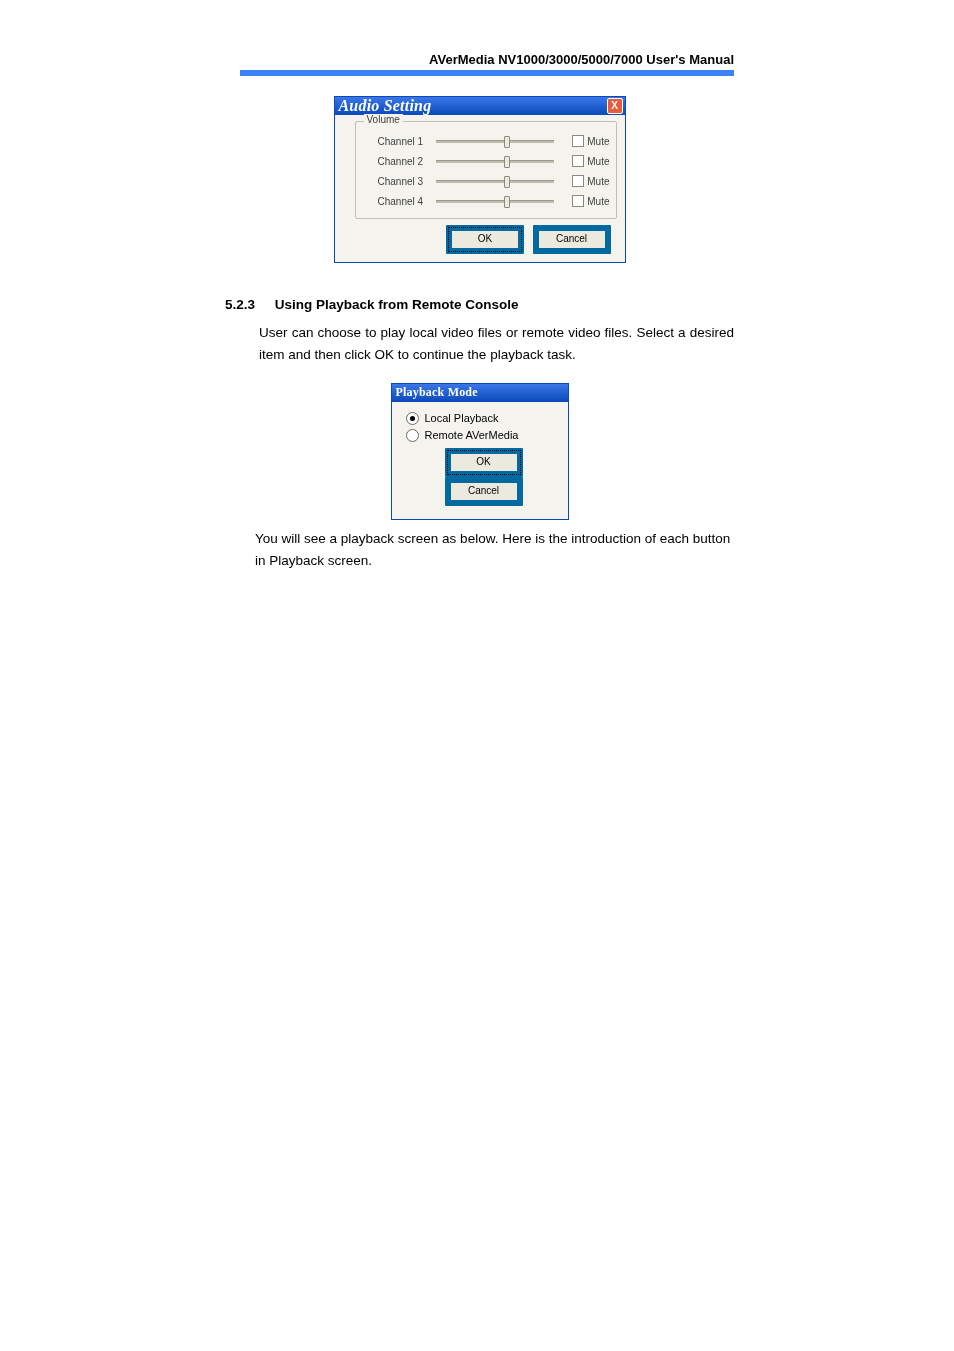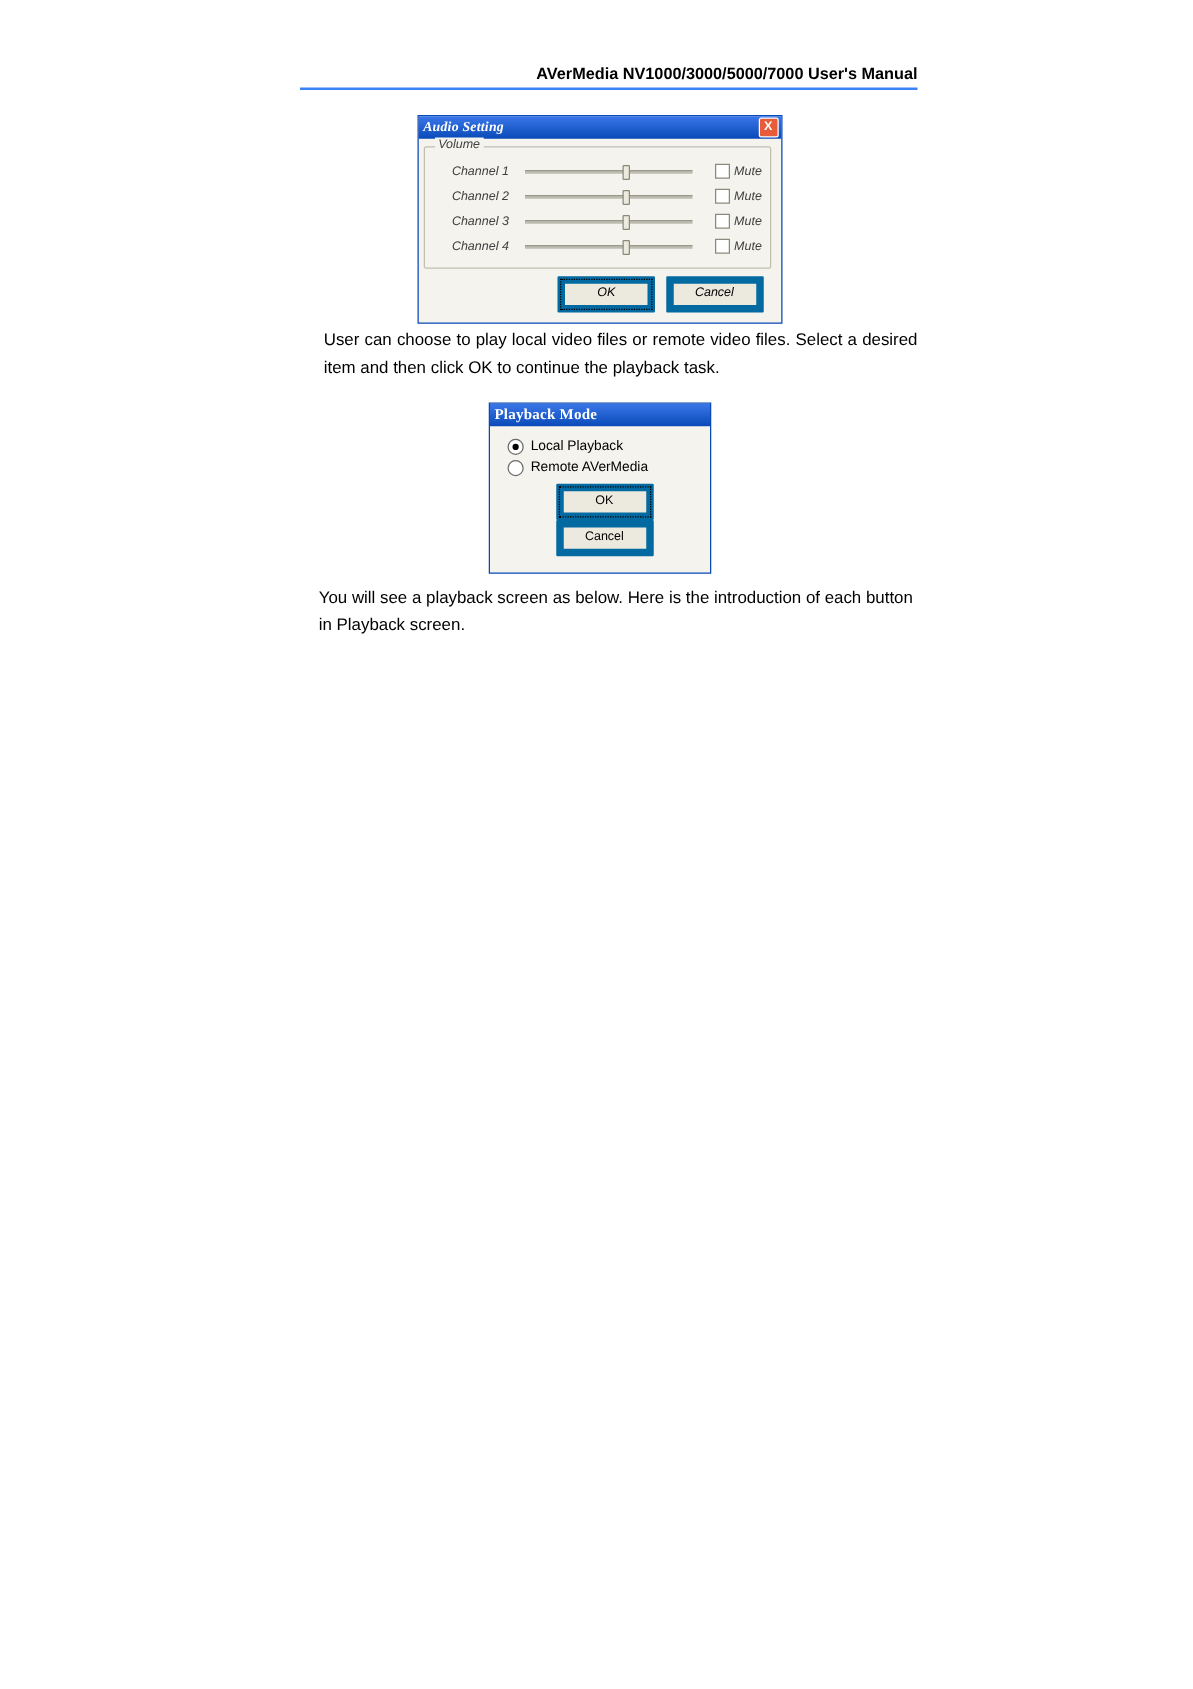--- a/index.html
+++ b/index.html
@@ -9,21 +9,21 @@
     font-family: Arial, Helvetica, sans-serif;
     width: 954px;
   }
   .page {
     width: 954px;
     padding: 50px 0 40px 0;
     box-sizing: border-box;
   }
   .header-line {
     margin: 0 220px 0 240px;
-    border-bottom: 2px solid #3b82f6;
+    border-bottom: 6px solid #3b82f6;
     text-align: right;
     padding-bottom: 2px;
   }
   .header-text {
     font-family: Verdana, Arial, sans-serif;
     font-weight: bold;
     font-size: 13px;
     color: #000;
   }
   .content {
@@ -40,21 +40,21 @@
     height: 18px;
     display: flex;
     align-items: center;
     justify-content: space-between;
     padding: 0 2px 0 4px;
     background: linear-gradient(to bottom, #3a76e8, #0a4ab8);
   }
   .dialog-title {
     font-family: "Times New Roman", serif;
     font-weight: bold;
-    font-size: 11px;
+    font-size: 16px;
     color: #fff;
     font-style: italic;
     letter-spacing: 0.2px;
     text-align: right;
   }
   .close-btn {
     width: 14px;
     height: 14px;
     background: #e85c3a;
     border: 1px solid #fff;
@@ -62,22 +62,21 @@
     display: flex;
     align-items: center;
     justify-content: center;
     font-size: 10px;
     color: #fff;
     font-weight: bold;
     line-height: 1;
     cursor: pointer;
   }
   .dialog-body {
-    padding: 6px 8px 8px 4px;
-    font-style: italic;
+    padding: 6px 8px 8px 20px;
   }
   .groupbox {
     border: 1px solid #c0c0b0;
     border-radius: 2px;
     padding: 6px 6px 10px 6px;
     position: relative;
     background: #f4f3ee;
   }
   .groupbox-legend {
     position: absolute;
@@ -310,20 +309,24 @@
             </div>
           </div>
         </div>
         <div class="dialog-buttons">
           <span class="dlg-btn default">OK</span>
           <span class="dlg-btn">Cancel</span>
         </div>
       </div>
     </div>
 
+    <div class="section-heading">
+      <span class="num">5.2.3</span>
+      <span>Using Playback from Remote Console</span>
+    </div>
 
     <p class="body-text just">User can choose to play local video files or remote video files. Select a desired item and then click OK to continue the playback task.</p>
 
     <div class="pm-dialog">
       <div class="pm-title">Playback Mode</div>
       <div class="pm-body">
         <div class="radio-row">
           <span class="radio checked"></span>
           <span>Local Playback</span>
         </div>

